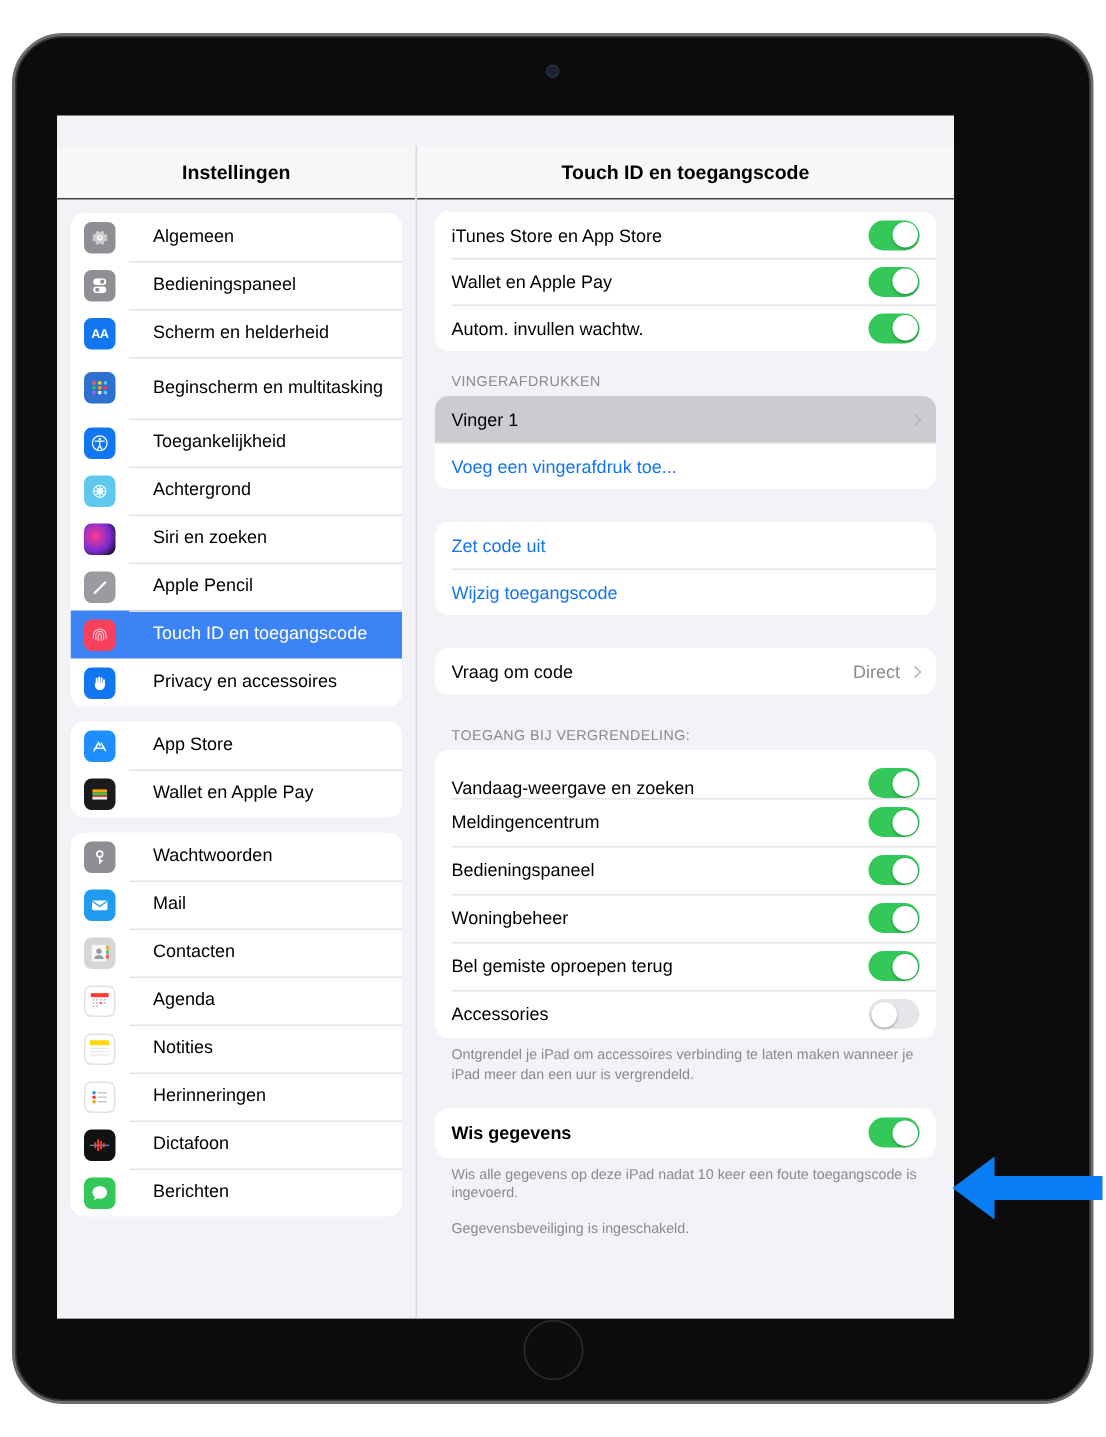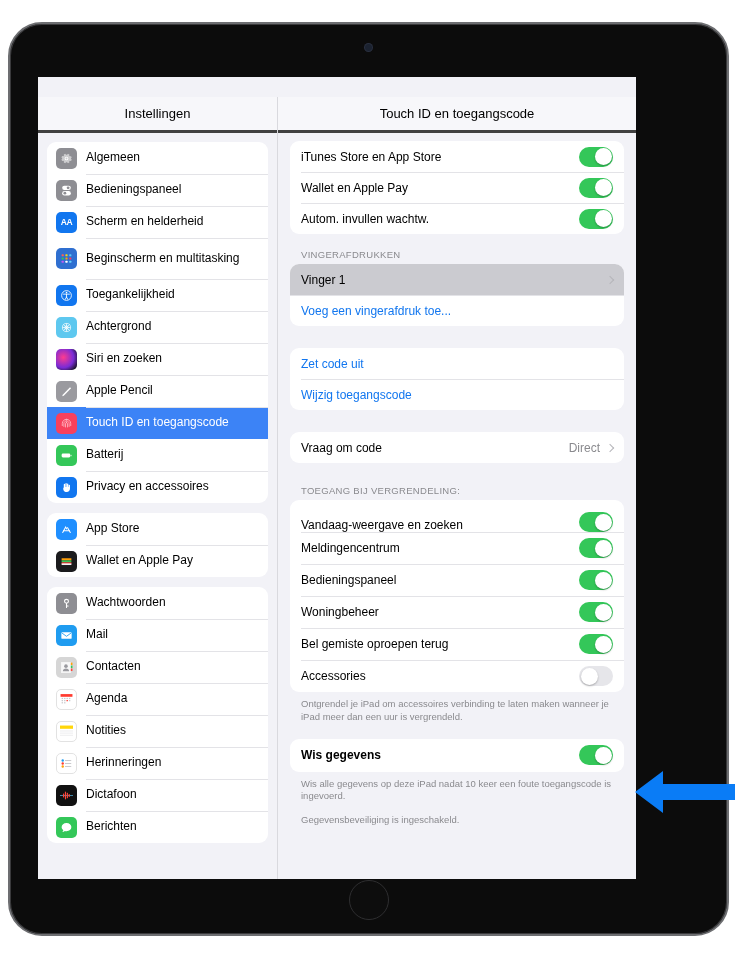--- a/index.html
+++ b/index.html
@@ -81,40 +81,41 @@
 
   
   #split { position: absolute; left: 0; top: 20px; right: 0; bottom: 0; display: flex; }
   #sidebar { width: 239px; background: #f2f2f7; position: relative; overflow: hidden; }
   #detail  { flex: 1; background: #f2f2f7; position: relative; overflow: hidden;
              border-left: 1px solid #d9d9de; }
 
   
   .navbar {
     height: 36px; display: flex; align-items: center; justify-content: center;
-    font-size: 13px; font-weight: normal; color: #000;
+    font-size: 13px; font-weight: bold; color: #000;
     background: #f7f7fa;
-    border-bottom: 3px solid #404040;
+    border-bottom: 1px solid #404040;
     text-align: center;
   }
   #sidebar .navbar { background: #f7f7fa; }
 
   
   .sb-scroll { position: absolute; left: 0; top: 36px; right: 0; bottom: 0; overflow: hidden; }
   .sb-group {
     margin: 10px 9px 0 9px;
     background: #fff;
     border-radius: 9px;
     overflow: hidden;
   }
   .sb-group.first { margin-top: 9px; }
   .sb-row {
     display: flex; align-items: center;
     height: 32px; padding: 0 10px 0 9px;
     position: relative;
+    gap: 16px;
   }
   .sb-row.tall { height: 41px; }
   .sb-row + .sb-row::before {
     content: ""; position: absolute; left: 39px; right: 0; top: 0;
     height: 1px; background: #e3e3e7;
   }
   .sb-row.selected { background: #3c83f6; }
   .sb-row.selected + .sb-row::before { background: transparent; }
   .sb-row.selected .sb-label { color: #fff; }
   .sb-label { font-size: 12px; color: #000; line-height: 1.15; }
@@ -312,29 +313,20 @@
                     <path d="M12 7.2c-2.6 0-4.8 2.2-4.8 4.8v5.5"></path>
                   <path d="M12 10.2c-1 0-1.8.8-1.8 1.8v6.5"></path>
                     <path d="M12 4.2c4.3 0 7.8 3.5 7.8 7.8v4"></path>
                   <path d="M12 7.2c2.6 0 4.8 2.2 4.8 4.8v5.5"></path>
                     <path d="M12 10.2c1 0 1.8.8 1.8 1.8v6.5"></path>
                 </svg>
               </span>
               <span class="sb-label">Touch ID en toegangscode</span>
             </div>
 
-            <div class="sb-row">
-              <span class="appicon ic-battery">
-                <svg class="glyph" viewBox="0 0 24 24">
-                    <rect x="3" y="8.5" width="16" height="7" rx="2.4" fill="#fff"></rect>
-                    <rect x="19.6" y="10.6" width="1.6" height="2.8" rx="0.7" fill="#fff"></rect>
-                  </svg>
-              </span>
-              <span class="sb-label">Batterij</span>
-            </div>
 
             <div class="sb-row">
               <span class="appicon ic-privacy">
                 <svg class="glyph" viewBox="0 0 24 24">
                     <path d="M7 11V6.5a1.2 1.2 0 012.4 0V11h.6V5a1.2 1.2 0 012.4 0v6h.6V5.8a1.2 1.2 0 012.4 0V11h.6V8.2a1.2 1.2 0 012.4 0v6.1c0 3.4-2.5 6.2-5.9 6.2-3.4 0-5.5-2-6.3-4.3L6 13.2c-.4-1 .9-1.9 1.6-1z" fill="#fff"></path>
                   </svg>
               </span>
               <span class="sb-label">Privacy en accessoires</span>
             </div>
           </div>

